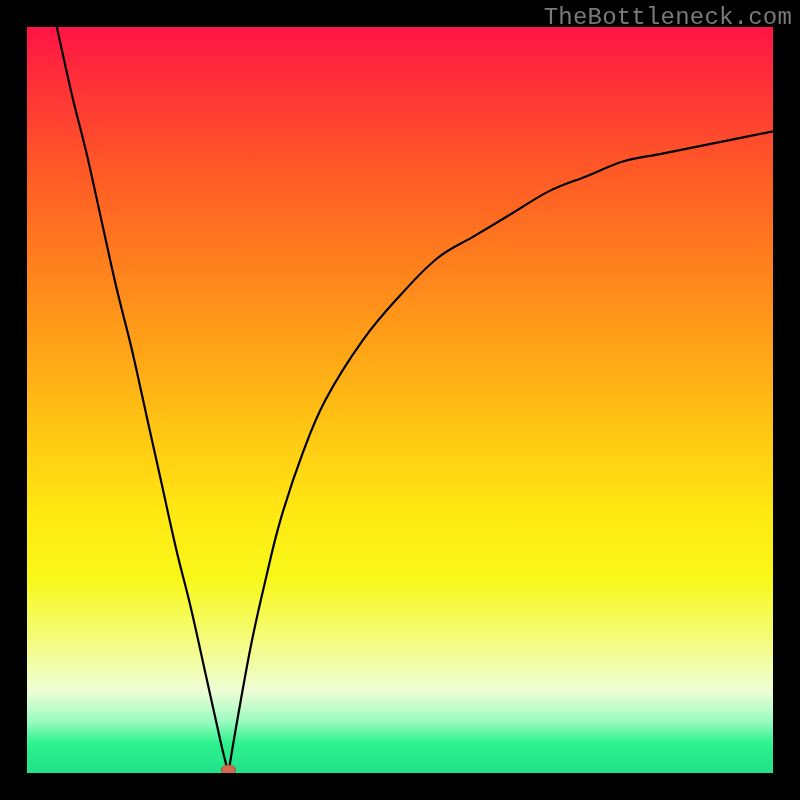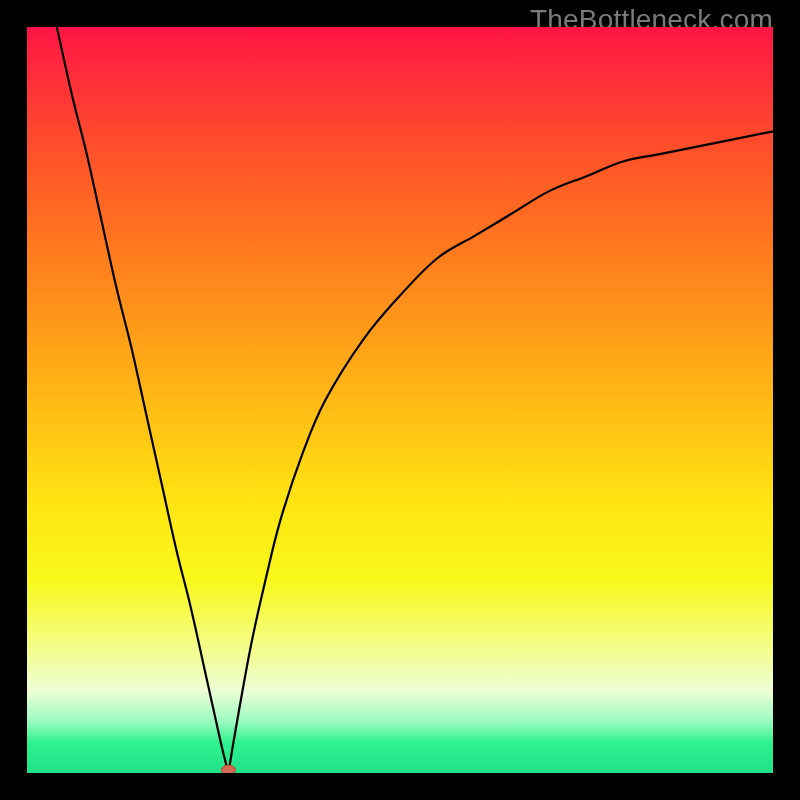--- a/index.html
+++ b/index.html
@@ -30,26 +30,26 @@
       #f3fd94 84%,
       #eefed6 89%,
       #9dfbc0 93%,
       #2df28e 96%,
       #22e18a 100%
     );
   }
   .watermark {
     position: absolute;
     top: 4px;
-    right: 27px;
+    right: 8px;
     color: #7a7a7a;
-    font-size: 28px;
+    font-size: 24px;
     font-weight: 400;
     letter-spacing: 0.2px;
-    font-family: Liberation Sans, sans-serif;
+    font-family: Liberation Mono, monospace;
   }
   svg.curve {
     position: absolute;
     left: 0;
     top: 0;
     width: 746px;
     height: 746px;
     pointer-events: none;
   }
   .curve path {

